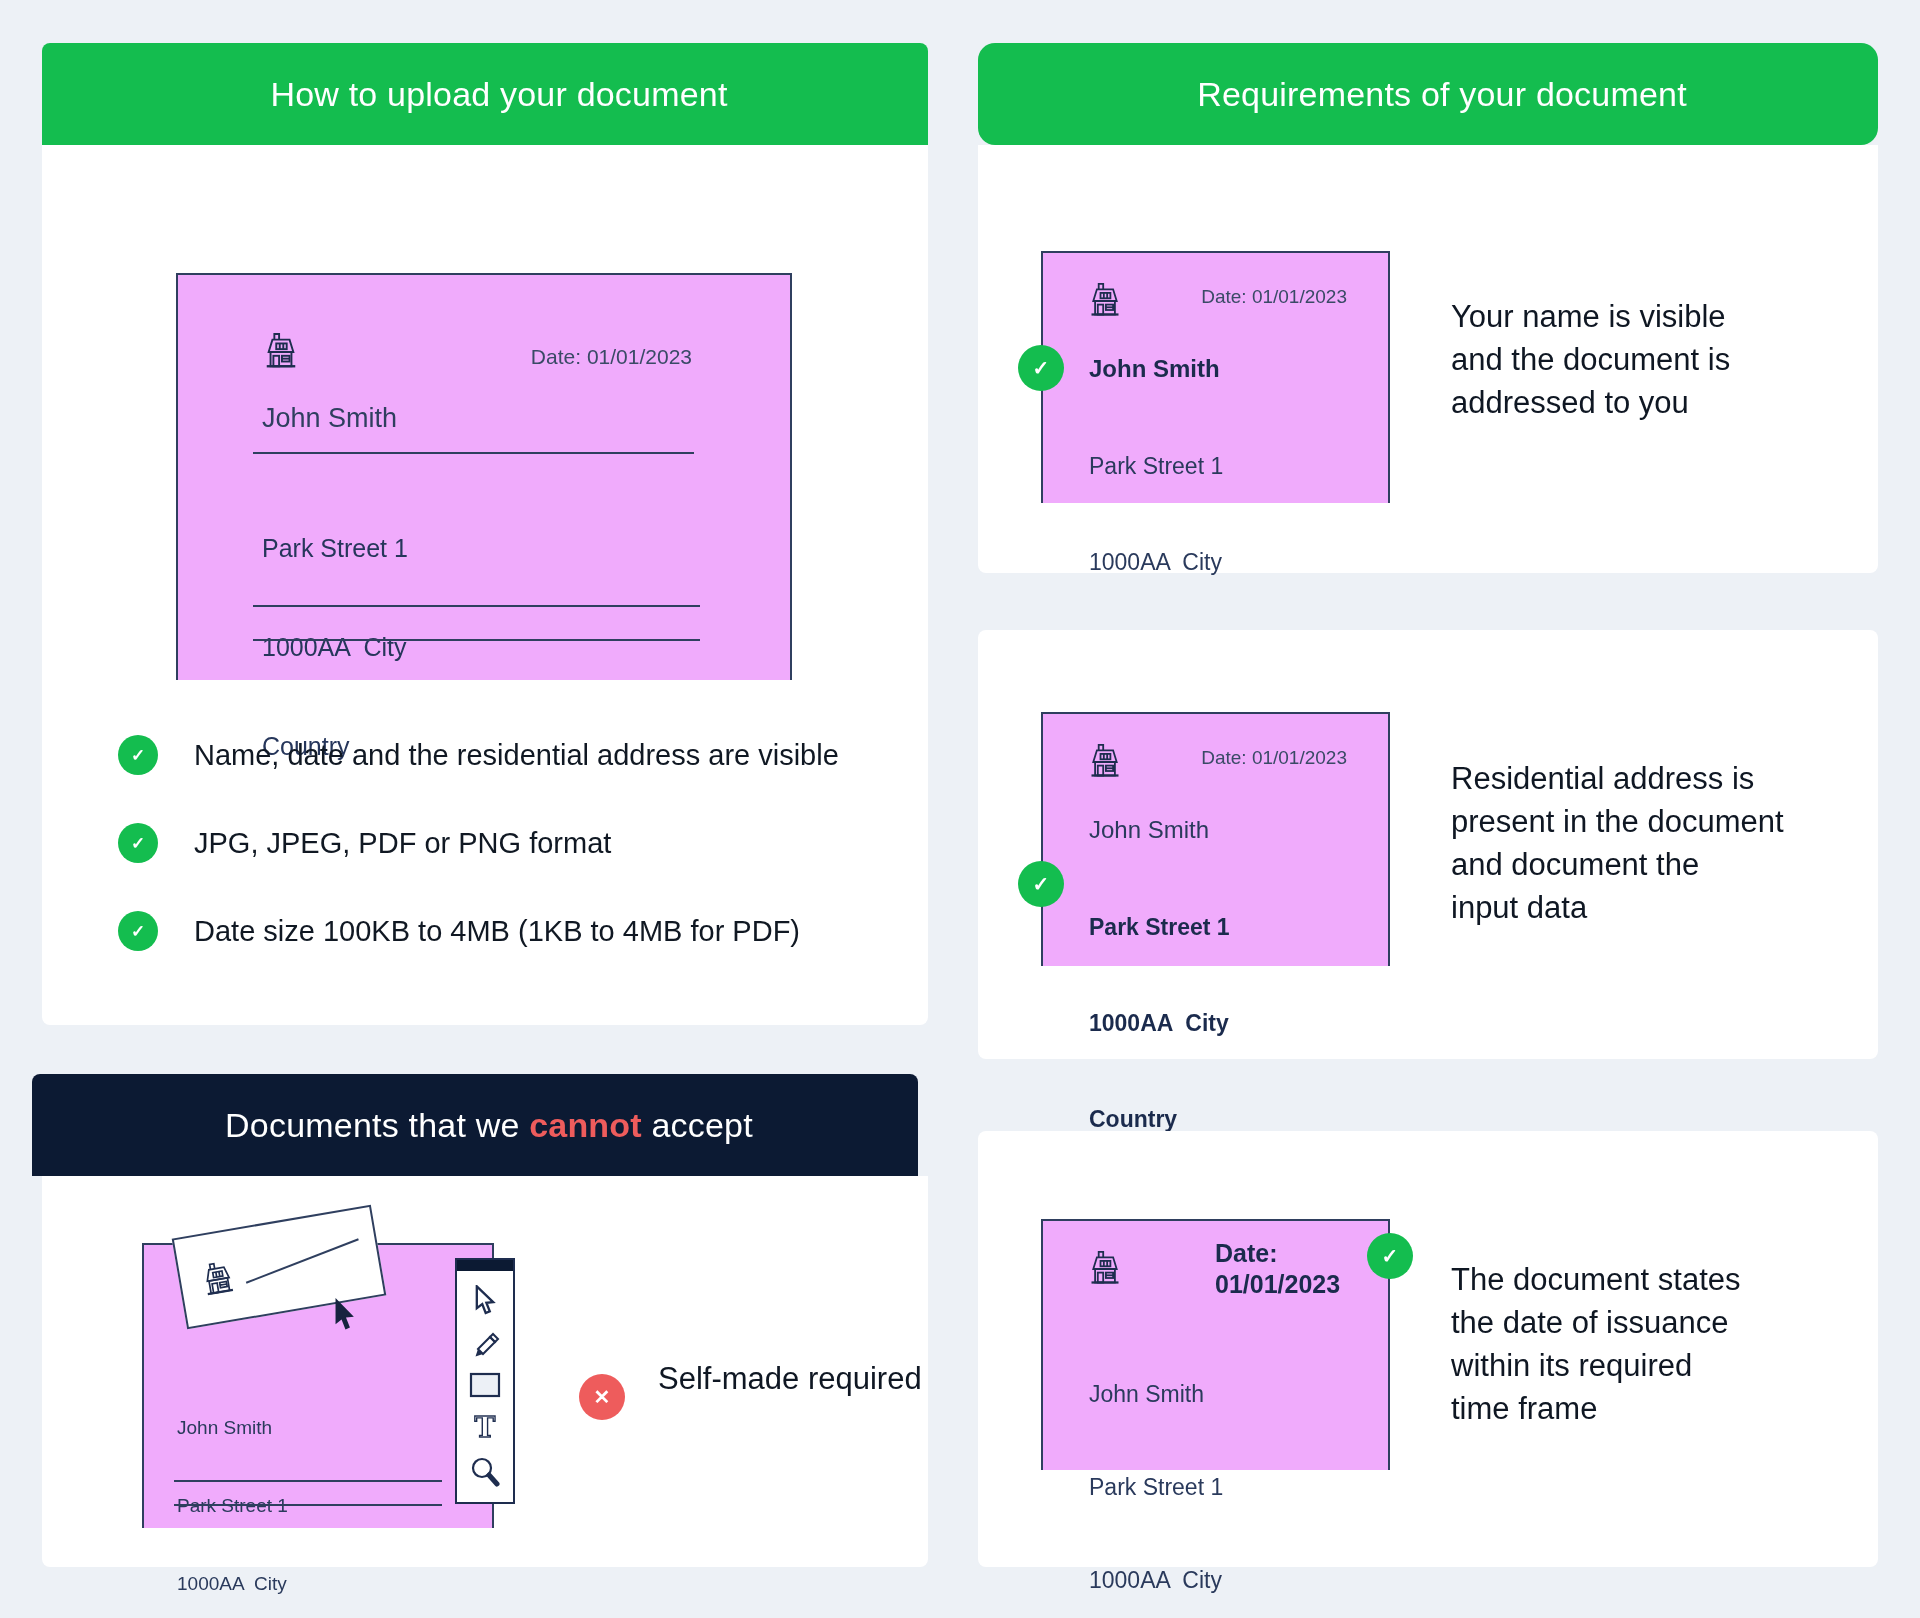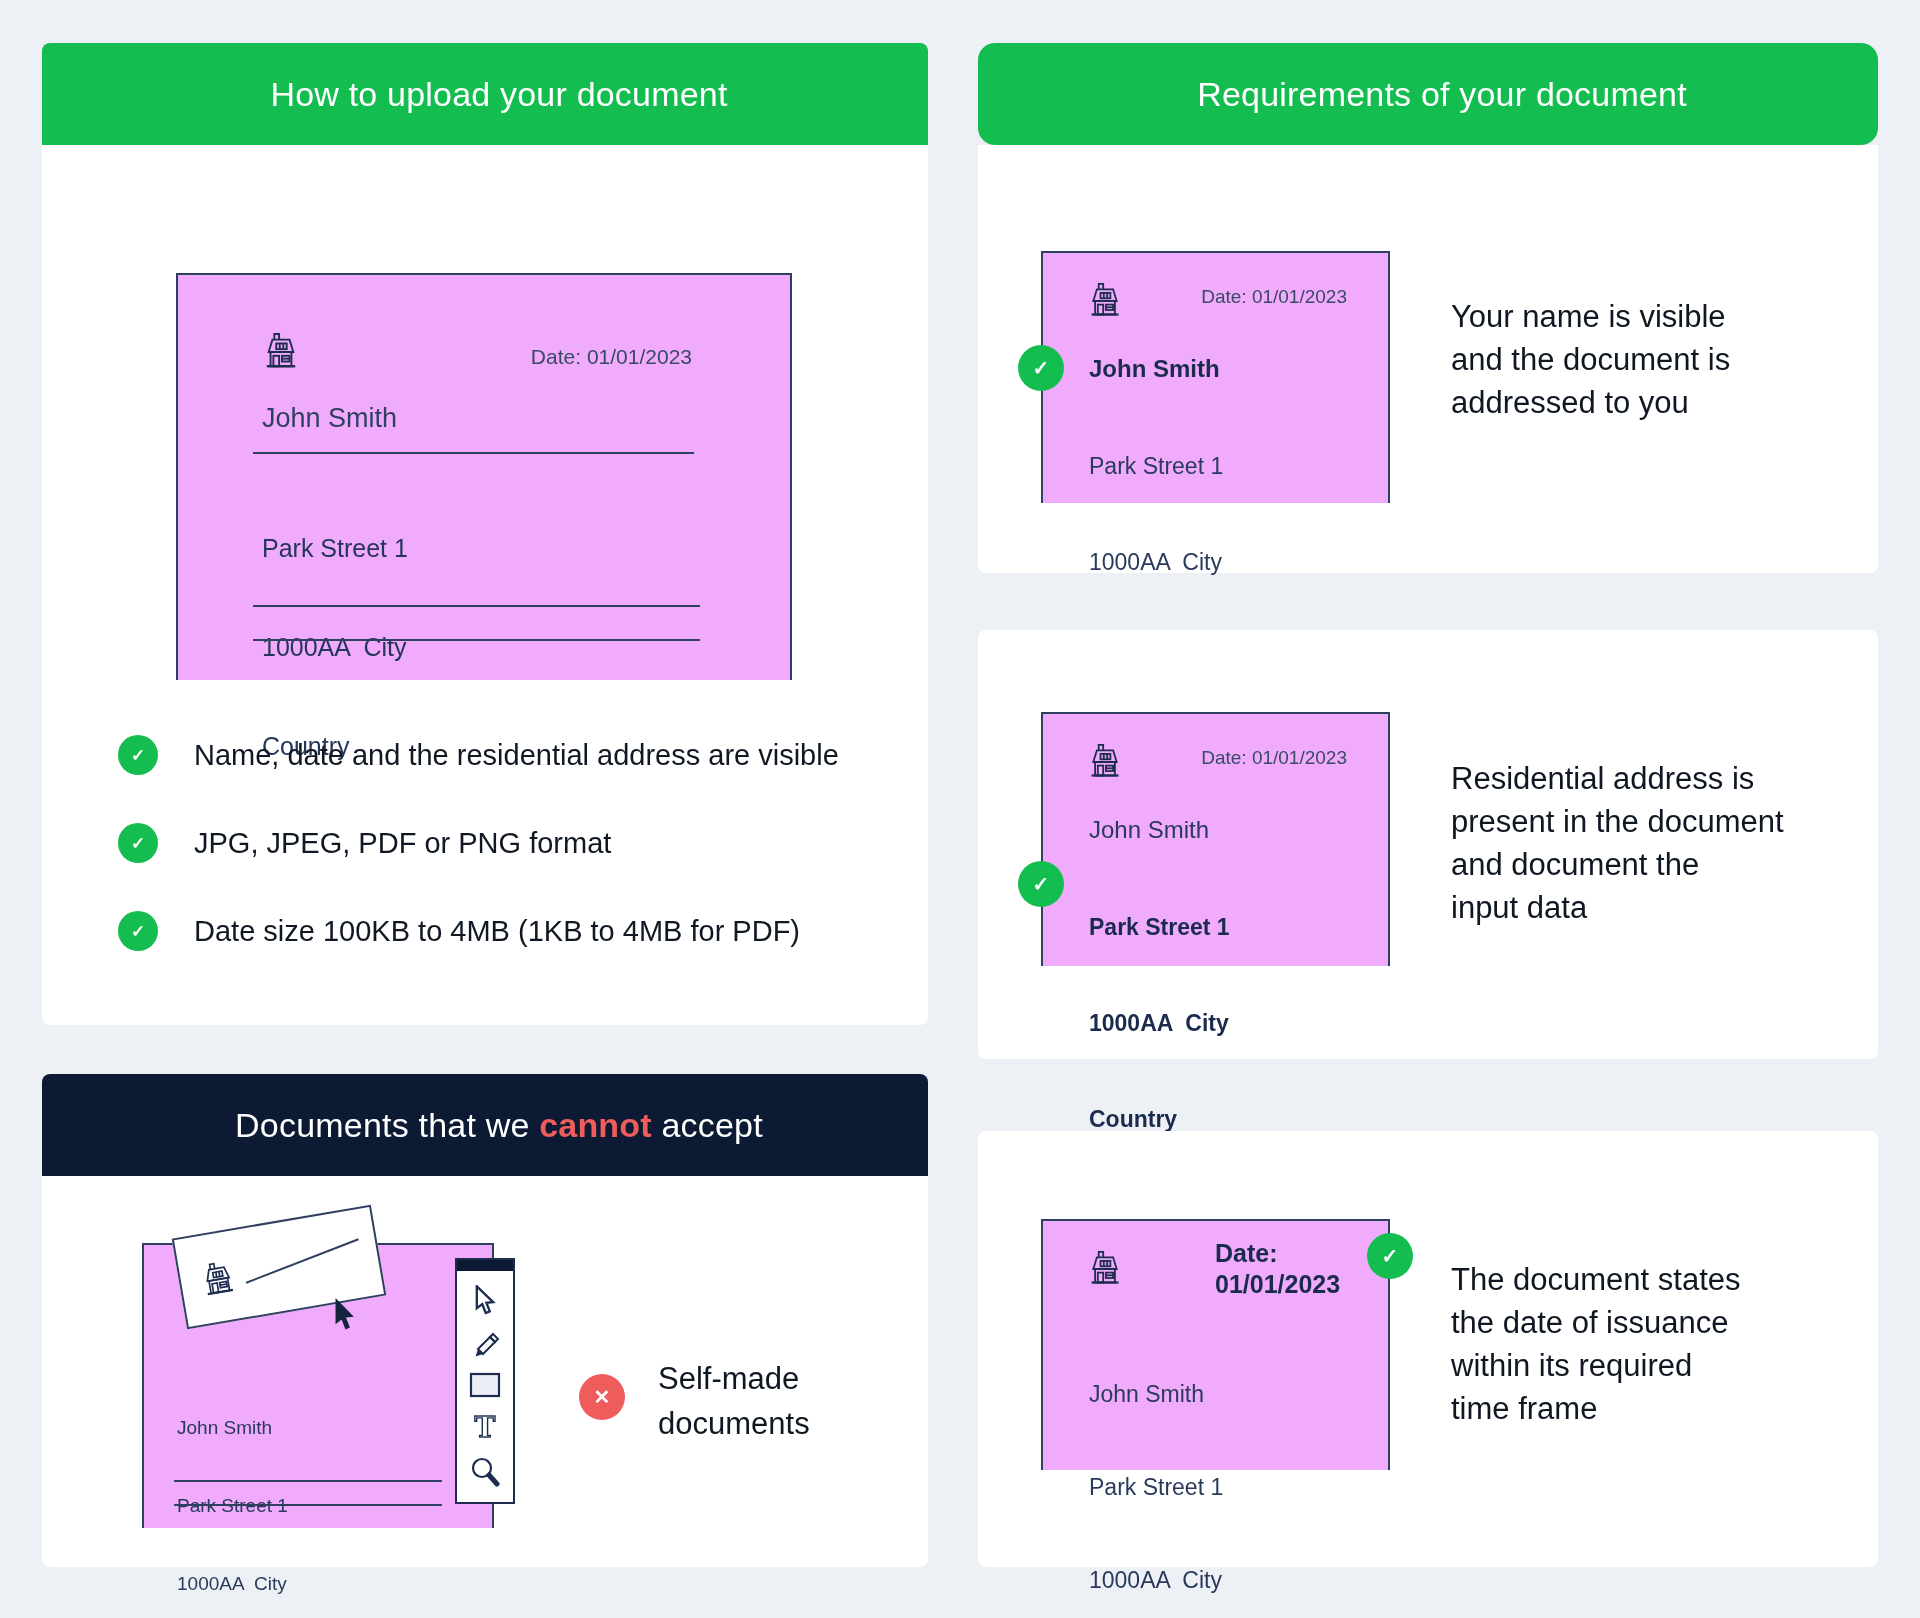--- a/index.html
+++ b/index.html
@@ -168,21 +168,21 @@
 </div>
 <div class="check-row" style="top:823px;">
   <span class="check-dot">✓</span>
   <span class="check-label">JPG, JPEG, PDF or PNG format</span>
 </div>
 <div class="check-row" style="top:911px;">
   <span class="check-dot">✓</span>
   <span class="check-label">Date size 100KB to 4MB (1KB to 4MB for PDF)</span>
 </div>
 
-<div class="band band-navy" style="left:42px; top:1074px; width:886px;">
+<div class="band band-navy" style="left:32px; top:1074px; width:886px;">
   <span class="w">Documents that we </span>
     <span class="hl">cannot</span>
     <span class="w"> accept</span>
 </div>
 
 <div class="panel" style="left:42px; top:1176px; width:886px; height:391px;"></div>
 
 <div class="doc" id="art-doc">
   <div class="addr">
     <div>John Smith</div>
@@ -239,21 +239,21 @@
     <span>
       <svg width="30" height="32" viewBox="0 0 30 32">
         <circle cx="12" cy="12" r="9" fill="#fff" stroke="#1E2D4F" stroke-width="2.2"></circle>
         <path d="M19,19 L27,28" stroke="#1E2D4F" stroke-width="5" stroke-linecap="round"></path>
       </svg>
     </span>
   </div>
 </div>
 
 <span class="x-badge" id="reject-badge">✕</span>
-<div id="rejected-label">Self-made documents</div>
+<div id="rejected-label">Self-made required</div>
 
 <div class="band band-green" style="left:978px; top:43px; width:900px;border-radius:17px;">
   <span>Requirements of your document</span>
 </div>
 
 <div class="panel" style="left:978px; top:145px; width:900px; height:428px;"></div>
 <div class="doc preview" style="left:1041px; top:251px; height:252px;">
   <span class="house">
     <svg width="36" height="40">
         <use href="#house-sym"></use>

